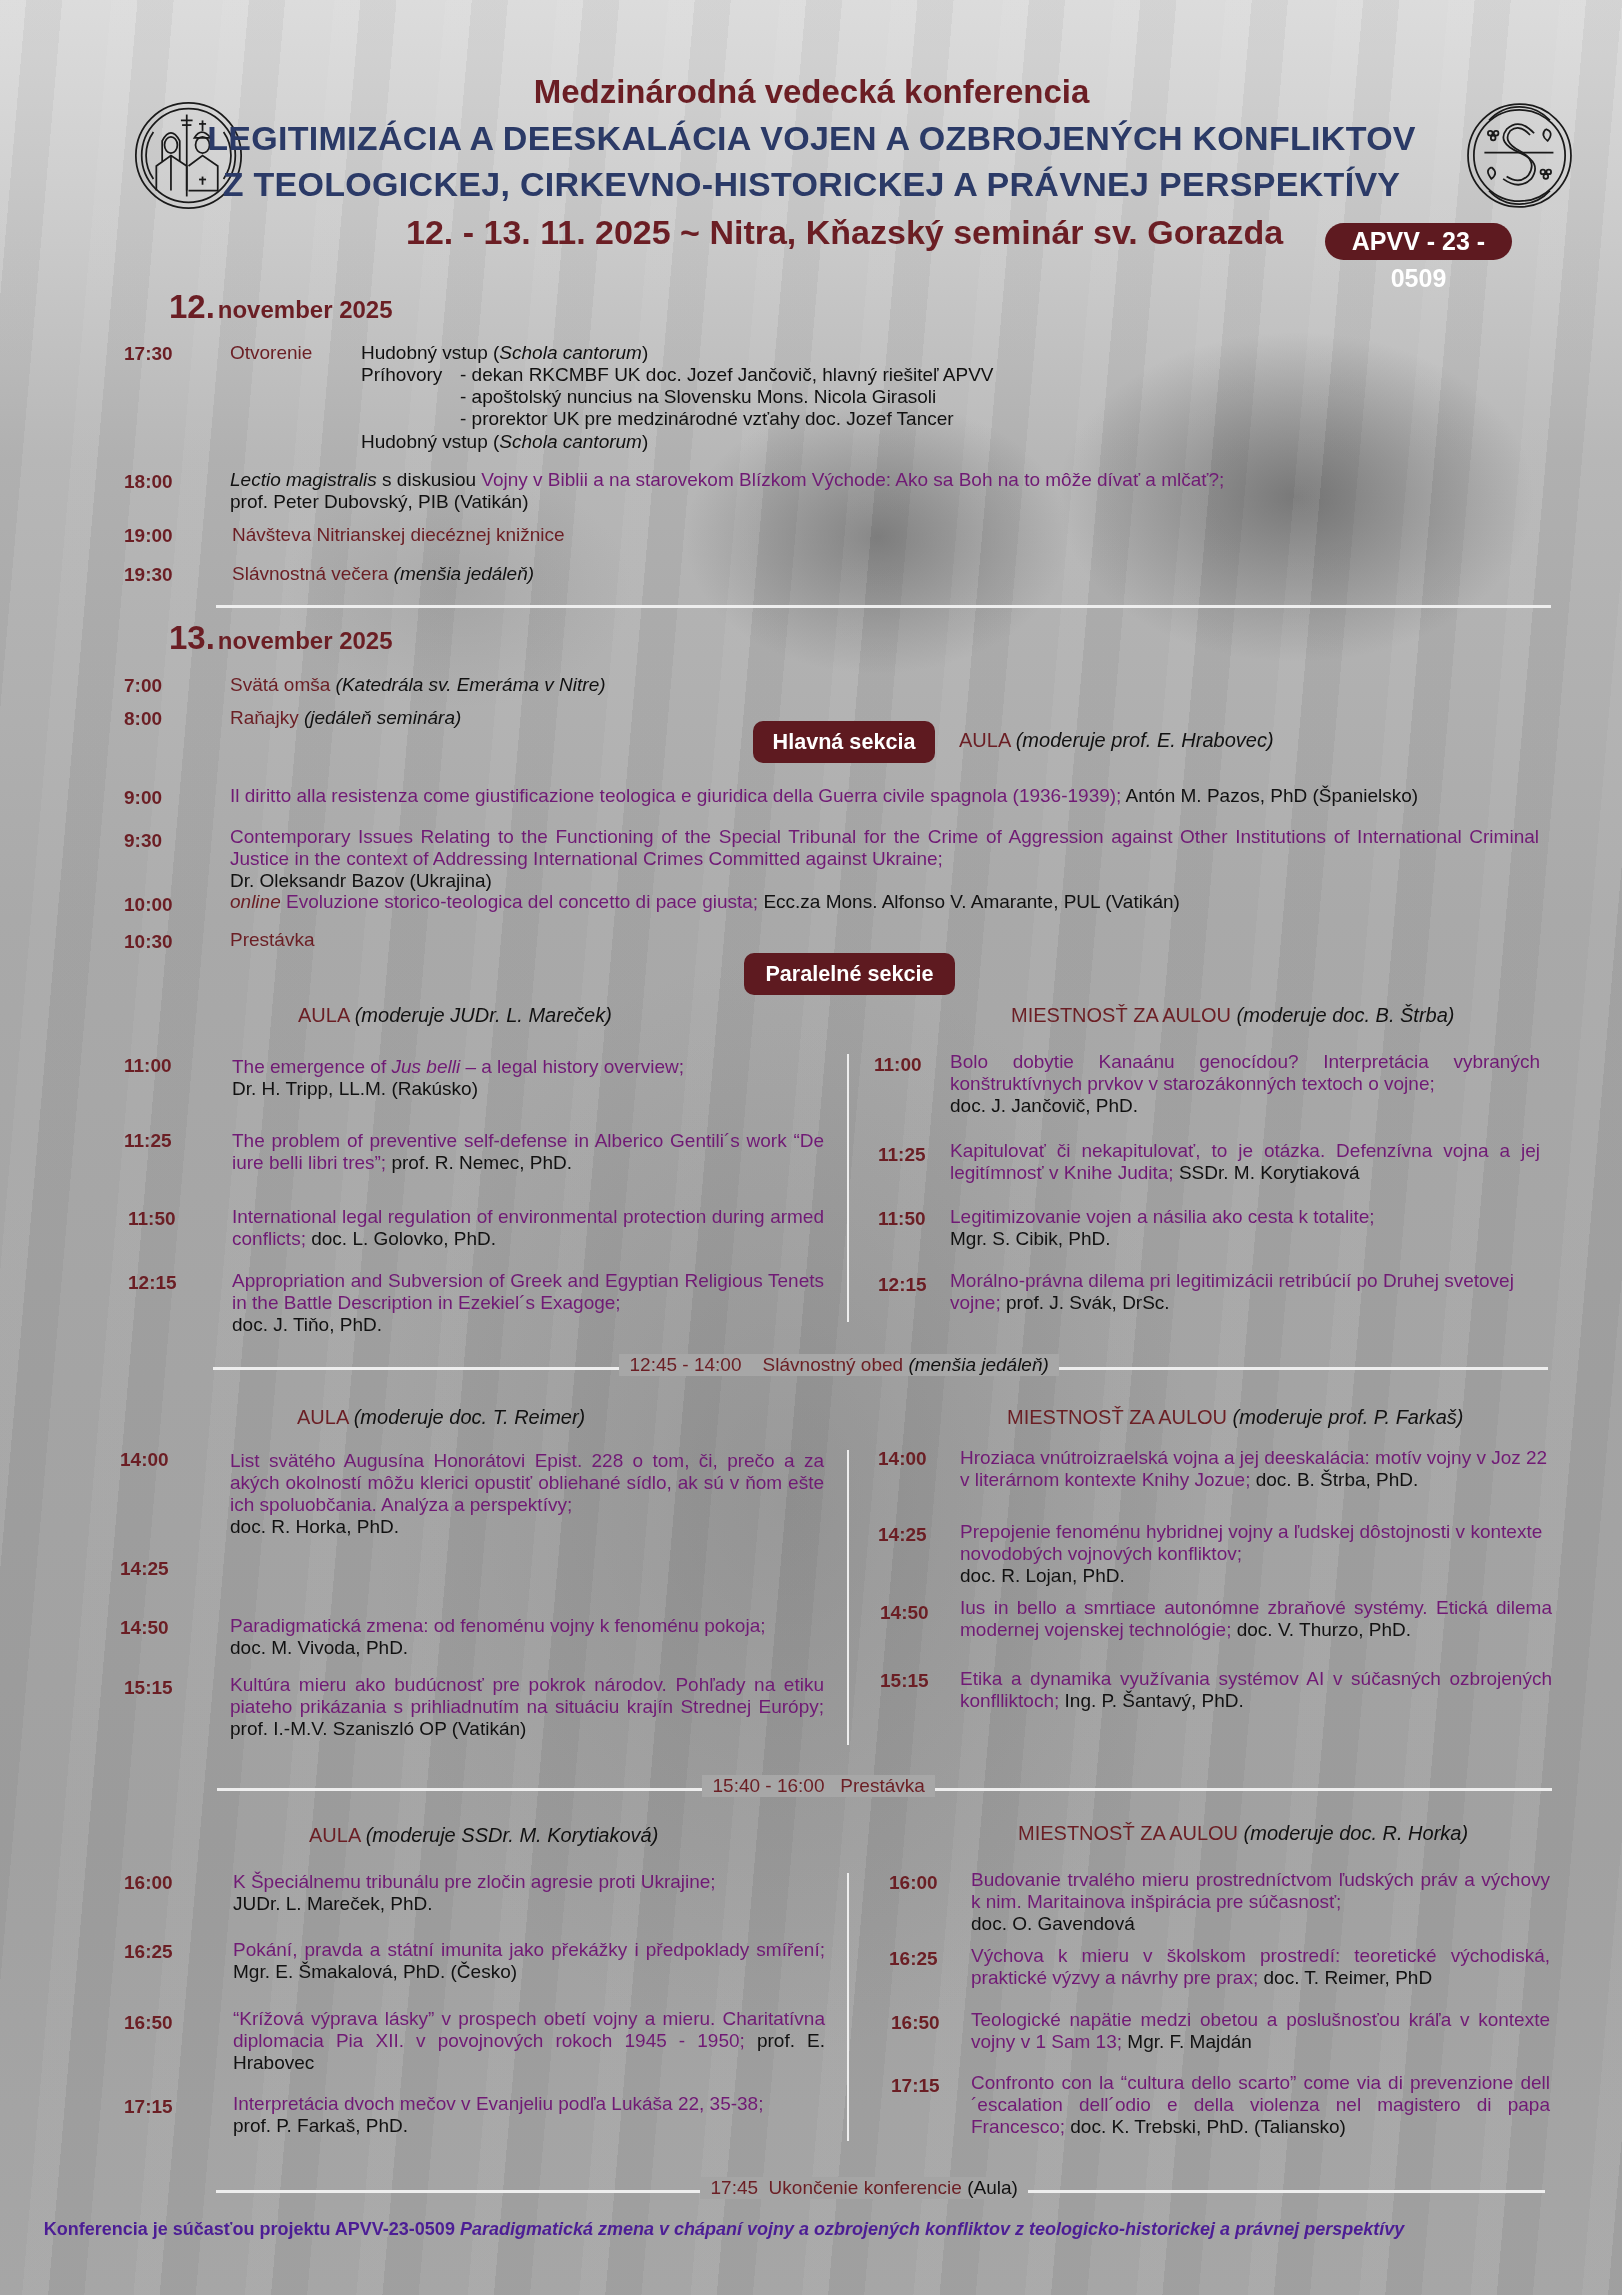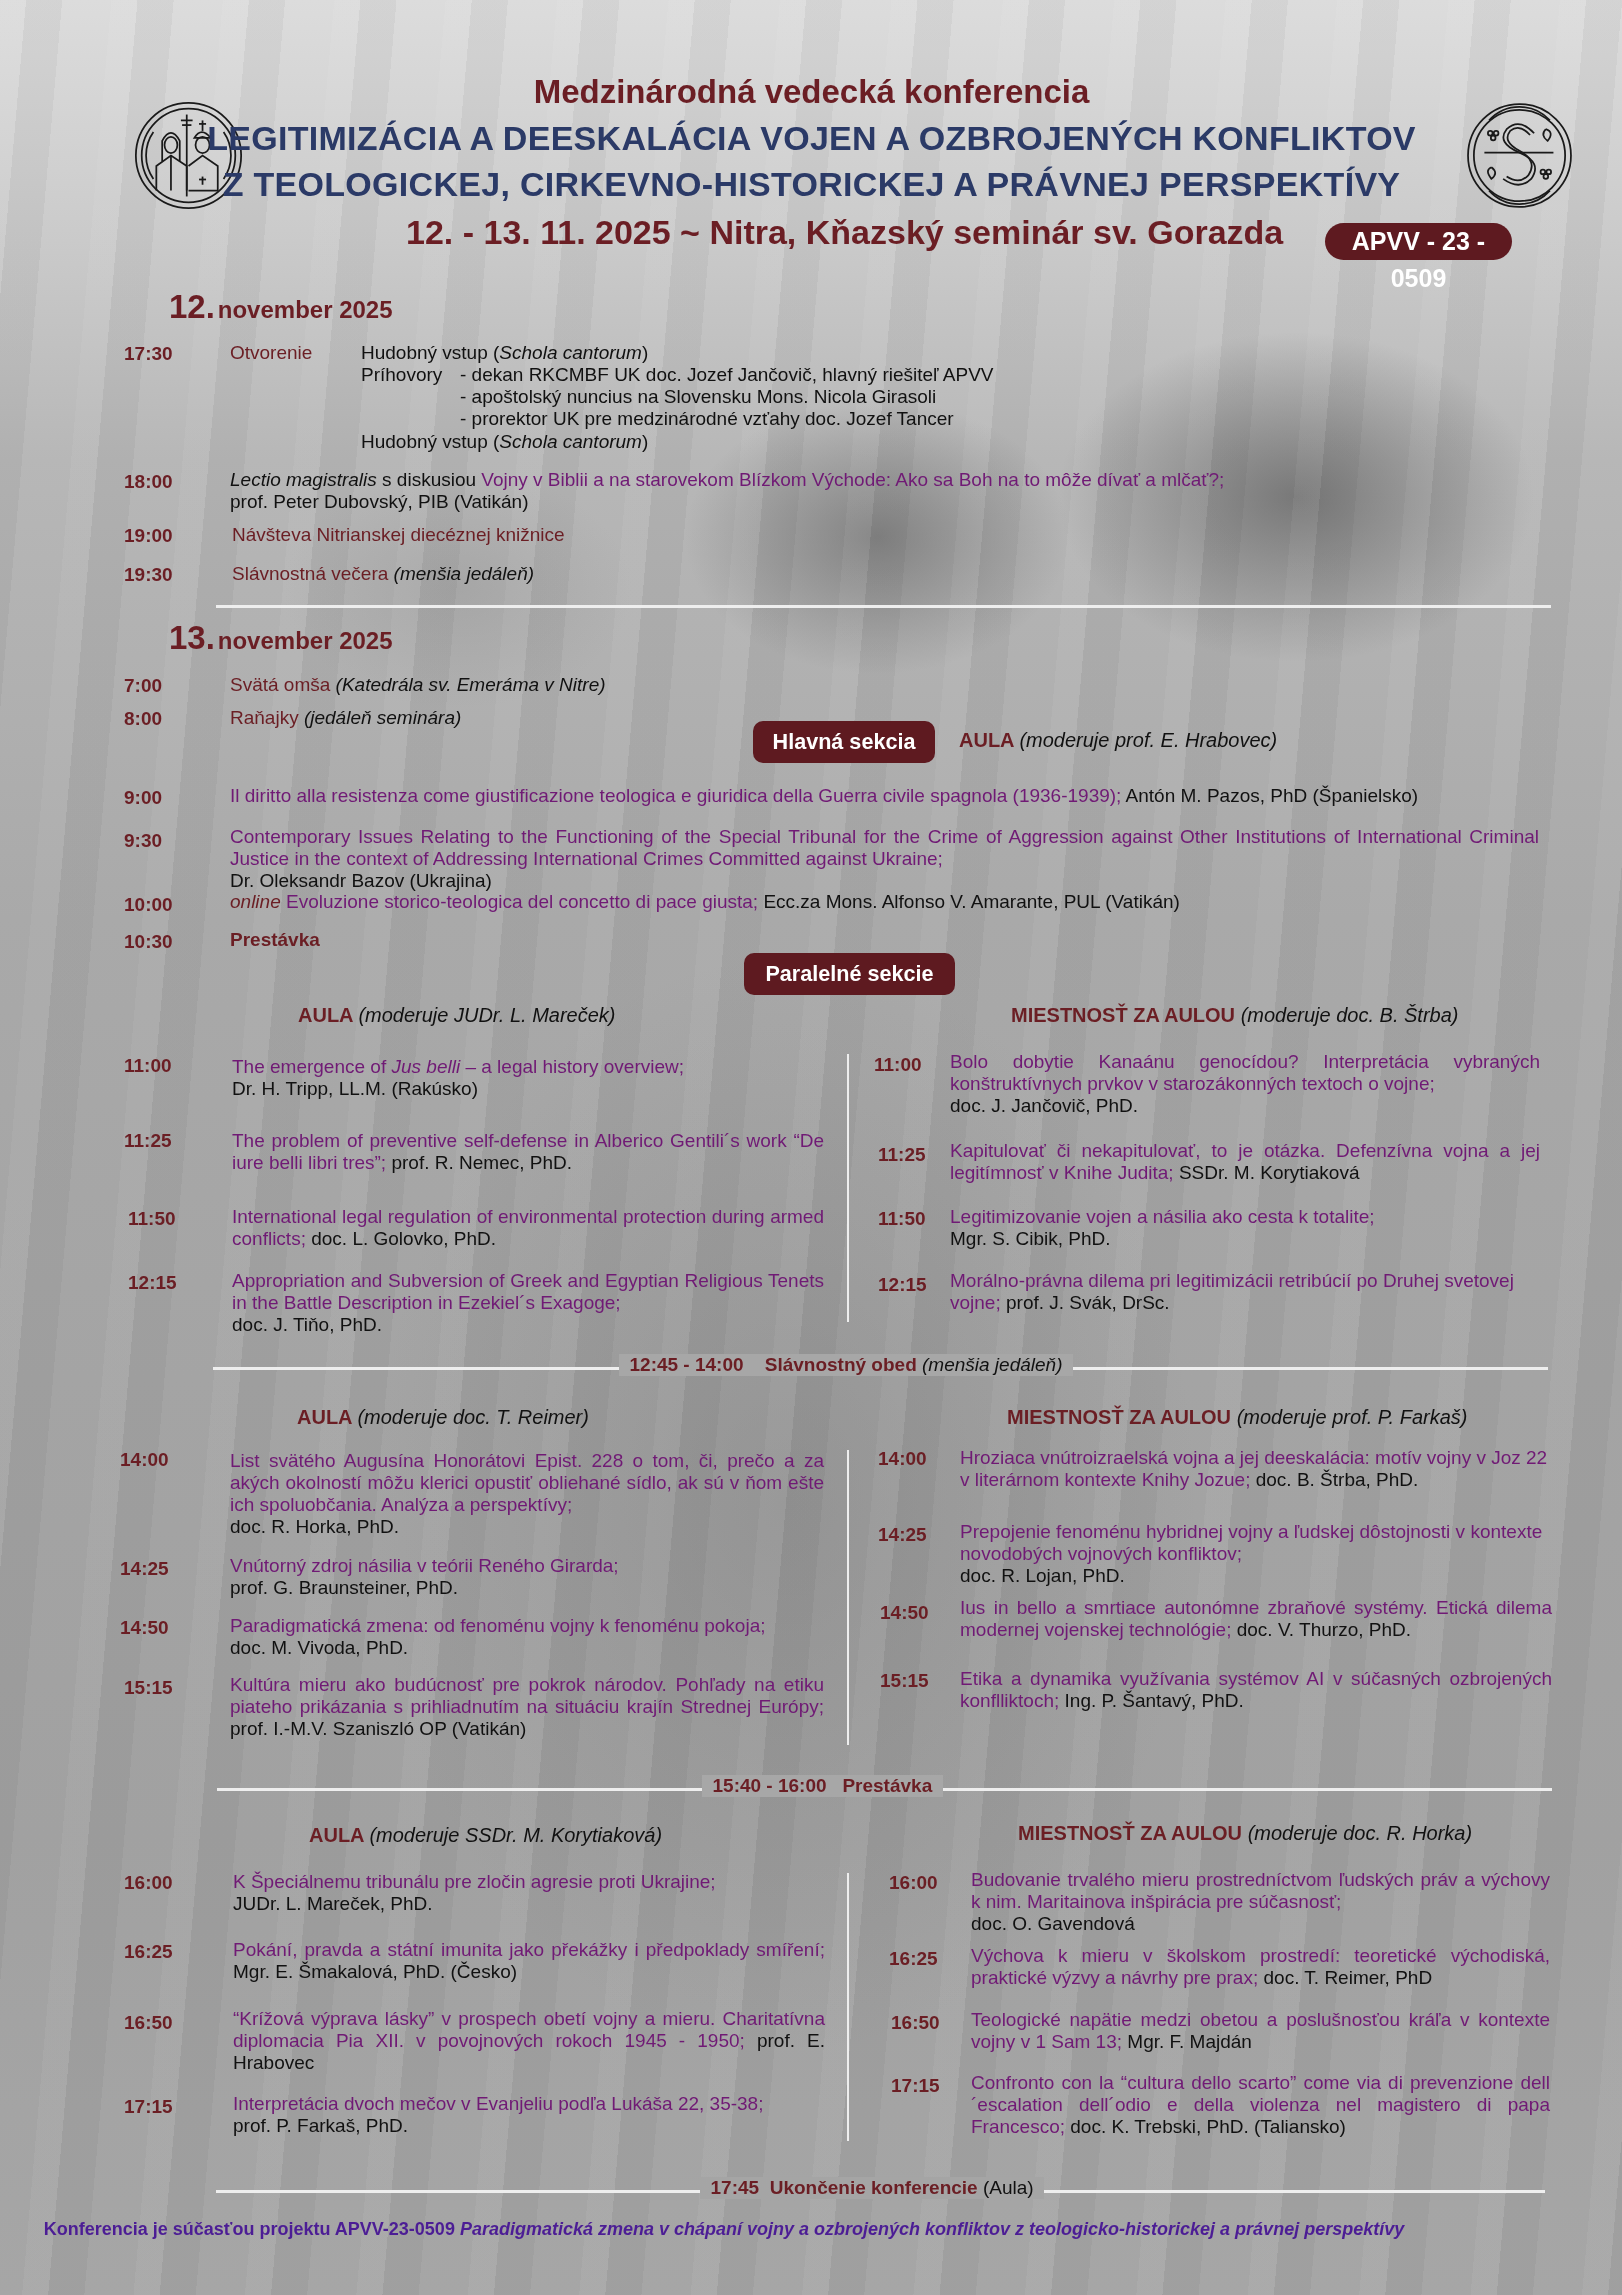--- a/index.html
+++ b/index.html
@@ -38,21 +38,21 @@
           text-align: center; }
   .apvv { left: 1325px; top: 223px; width: 187px; height: 37px; line-height: 37px; font-size: 25px; }
 
   
   .day { font-weight: bold; color: #6b1e24; }
   .day .num { font-size: 33px; }
   .day .rest { font-size: 24px; }
 
   .t { font-size: 19px; font-weight: bold; color: #6b1e24; position: absolute; }
   .line { font-size: 19px; position: absolute; white-space: nowrap; }
-  .b { font-weight: bold; }
+  .b { font-weight: normal; }
   .para { font-size: 19px; position: absolute; text-align: justify; line-height: 22px; }
   .hr { position: absolute; height: 2.6px; background: #eeeeee; }
   .vr { position: absolute; width: 2px; background: #eeeeee; }
   .sechead { font-size: 20px; position: absolute; white-space: nowrap; }
   .center-break { position: absolute; font-size: 19px; white-space: nowrap; padding: 0 10.5px; }
   .sec-pill { height: 42px; line-height: 42px; font-size: 21.6px; border-radius: 10px; }
 </style>
 </head>
 <body>
 
@@ -189,21 +189,20 @@
   <div class="hr" style="left:213px;width:1335px;top:1367px"></div>
   <div class="center-break" style="left:619px;top:1354px;background:#a7a7a7"><span class="maroon b">12:45 - 14:00</span>&nbsp;&nbsp;&nbsp;&nbsp;<span class="maroon b">Slávnostný obed </span><span class="it">(menšia jedáleň)</span></div>
 
   <div class="sechead" style="left:297px;top:1406px"><span class="maroon b">AULA </span><span class="it">(moderuje doc. T. Reimer)</span></div>
   <div class="sechead" style="left:1007px;top:1406px"><span class="maroon b">MIESTNOSŤ ZA AULOU </span><span class="it">(moderuje prof. P. Farkaš)</span></div>
   <div class="vr" style="left:847px;top:1450px;height:295px"></div>
 
   <div class="t" style="left:120px;top:1449px">14:00</div>
   <div class="para" style="left:230px;top:1450px;width:594px;text-align-last:left"><span class="navy">List svätého Augusína Honorátovi Epist. 228 o tom, či, prečo a za akých okolností môžu klerici opustiť obliehané sídlo, ak sú v ňom ešte ich spoluobčania. Analýza a perspektívy;</span><br><span>doc. R. Horka, PhD.</span></div>
   <div class="t" style="left:120px;top:1558px">14:25</div>
-  <div class="para" style="left:230px;top:1555px;width:594px;text-align:left"><span class="navy">Vnútorný zdroj násilia v teórii Reného Girarda;</span><br><span>prof. G. Braunsteiner, PhD.</span></div>
   <div class="t" style="left:120px;top:1617px">14:50</div>
   <div class="para" style="left:230px;top:1615px;width:594px;text-align:left"><span class="navy">Paradigmatická zmena: od fenoménu vojny k fenoménu pokoja;</span><br><span>doc. M. Vivoda, PhD.</span></div>
   <div class="t" style="left:124px;top:1677px">15:15</div>
   <div class="para" style="left:230px;top:1674px;width:594px"><span class="navy">Kultúra mieru ako budúcnosť pre pokrok národov. Pohľady na etiku piateho prikázania s prihliadnutím na situáciu krajín Strednej Európy;</span><span> prof. I.-M.V. Szaniszló OP (Vatikán)</span></div>
 
   <div class="t" style="left:878px;top:1448px">14:00</div>
   <div class="para" style="left:960px;top:1447px;width:592px;text-align:left"><span class="navy">Hroziaca vnútroizraelská vojna a jej deeskalácia: motív vojny v Joz 22 v literárnom kontexte Knihy Jozue;</span><span> doc. B. Štrba, PhD.</span></div>
   <div class="t" style="left:878px;top:1524px">14:25</div>
   <div class="para" style="left:960px;top:1521px;width:592px;text-align:left"><span class="navy">Prepojenie fenoménu hybridnej vojny a ľudskej dôstojnosti v kontexte novodobých vojnových konfliktov;</span><br><span>doc. R. Lojan, PhD.</span></div>
   <div class="t" style="left:880px;top:1602px">14:50</div>

